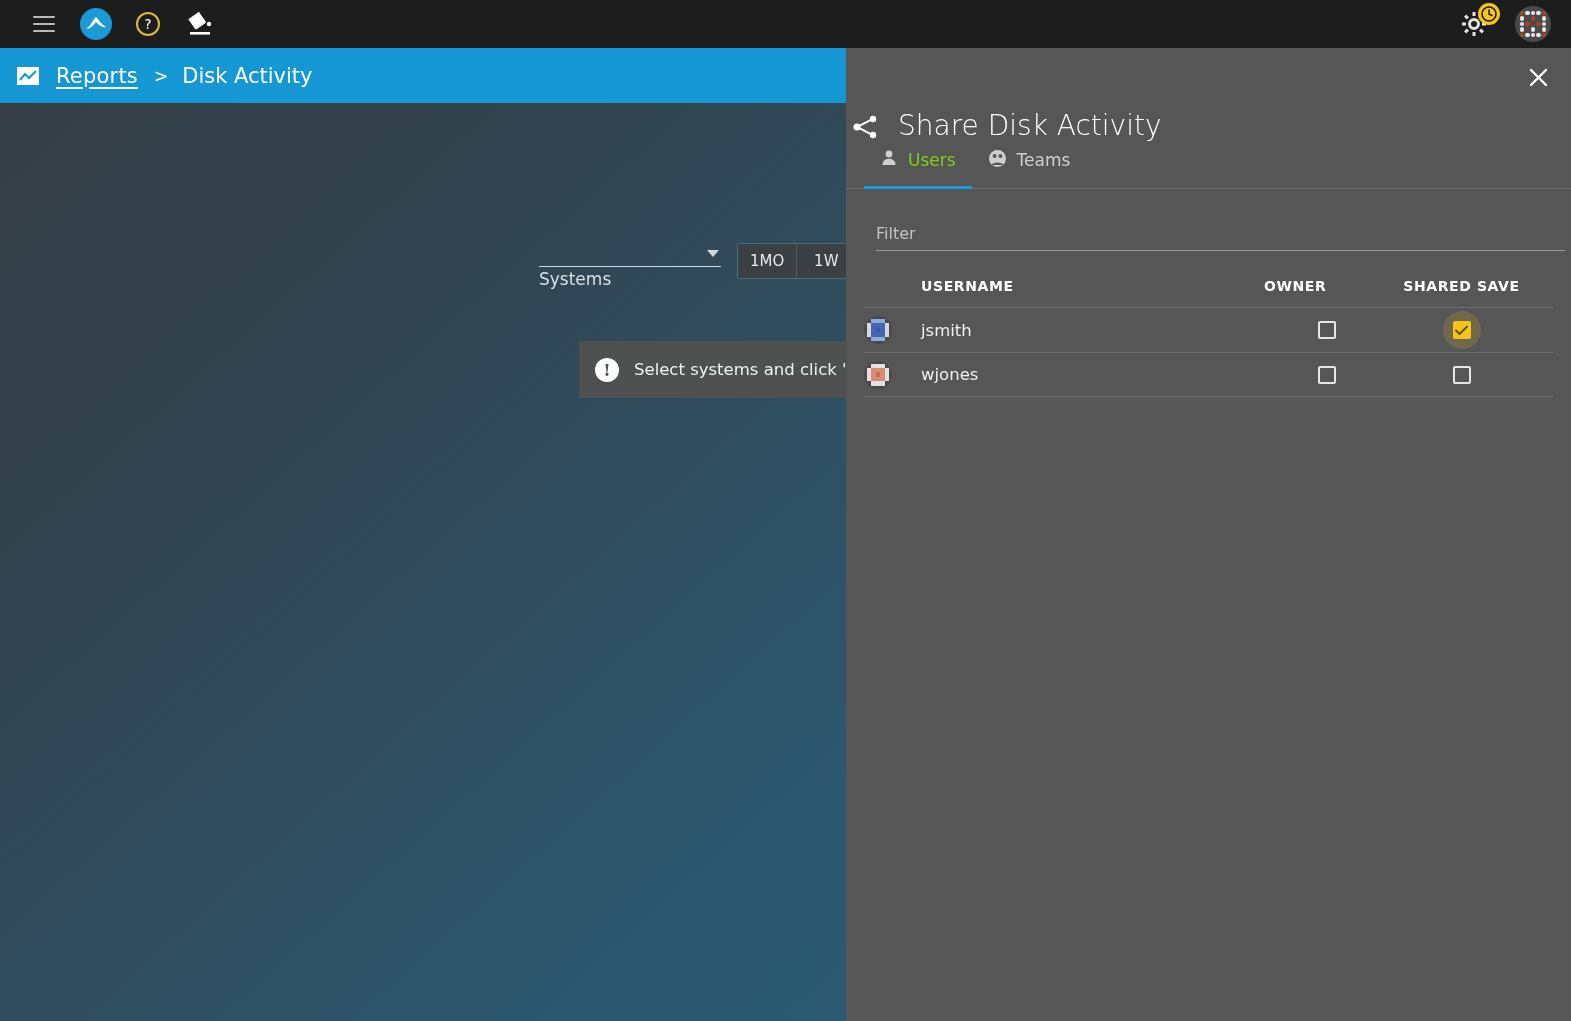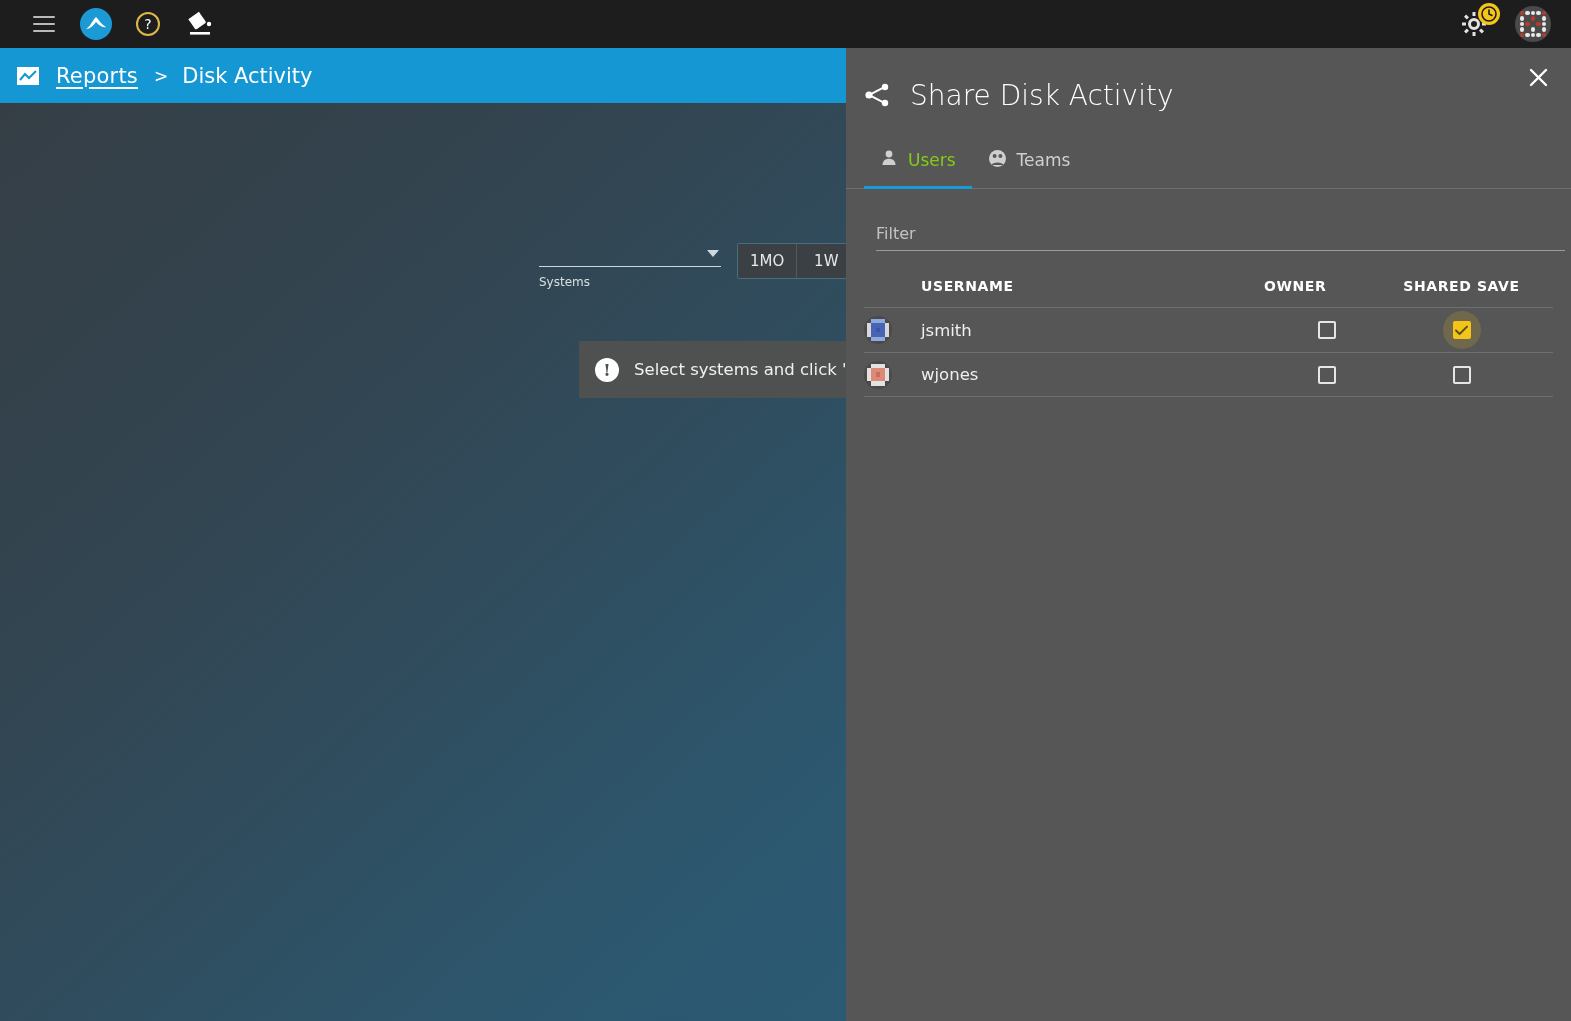--- a/index.html
+++ b/index.html
@@ -79,21 +79,21 @@
   }
   .systems-underline {
     height: 26px; border-bottom: 1px solid #cfd8dc; position: relative;
   }
   .systems-caret {
     position: absolute; right: 2px; top: 9px;
     width: 0; height: 0; border-left: 6px solid transparent;
     border-right: 6px solid transparent; border-top: 7px solid #cfd8dc;
   }
   .systems-label {
-    margin-top: 8px; font-size: 12px; color: #d7e0e4;
+    margin-top: 2px; font-size: 17px; color: #d7e0e4;
   }
 
   
   .time-group {
     position: absolute; left: 737px; top: 140px; height: 36px;
     display: flex; border: 1px solid #4a6d80; border-radius: 2px; overflow: hidden;
   }
   .time-btn {
     min-width: 58px; height: 34px; background: #3b4044;
     color: #e8e8e8; font-size: 15px;
@@ -117,21 +117,21 @@
   .info-text { color: #f1f1f1; font-size: 16.5px; }
 
   
   .panel {
     position: absolute; right: 0; top: 48px; width: 725px; height: 973px;
     background: #565656;
     display: flex; flex-direction: column;
   }
   .panel-head {
     position: relative; height: 94px; flex: none;
-    display: flex; align-items: center; padding-left: 16px;
+    display: flex; align-items: flex-end; padding-left: 4px;
   }
   .share-icon { width: 30px; height: 30px; margin-right: 18px; }
   .panel-title { font-size: 28px; color: #ffffff; font-weight: 300; }
   .panel-close {
     position: absolute; right: 18px; top: 14px;
     width: 30px; height: 30px; display: flex; align-items: center; justify-content: center;
     color: #fff; font-size: 23px; line-height: 1;
   }
 
   .tabs {

